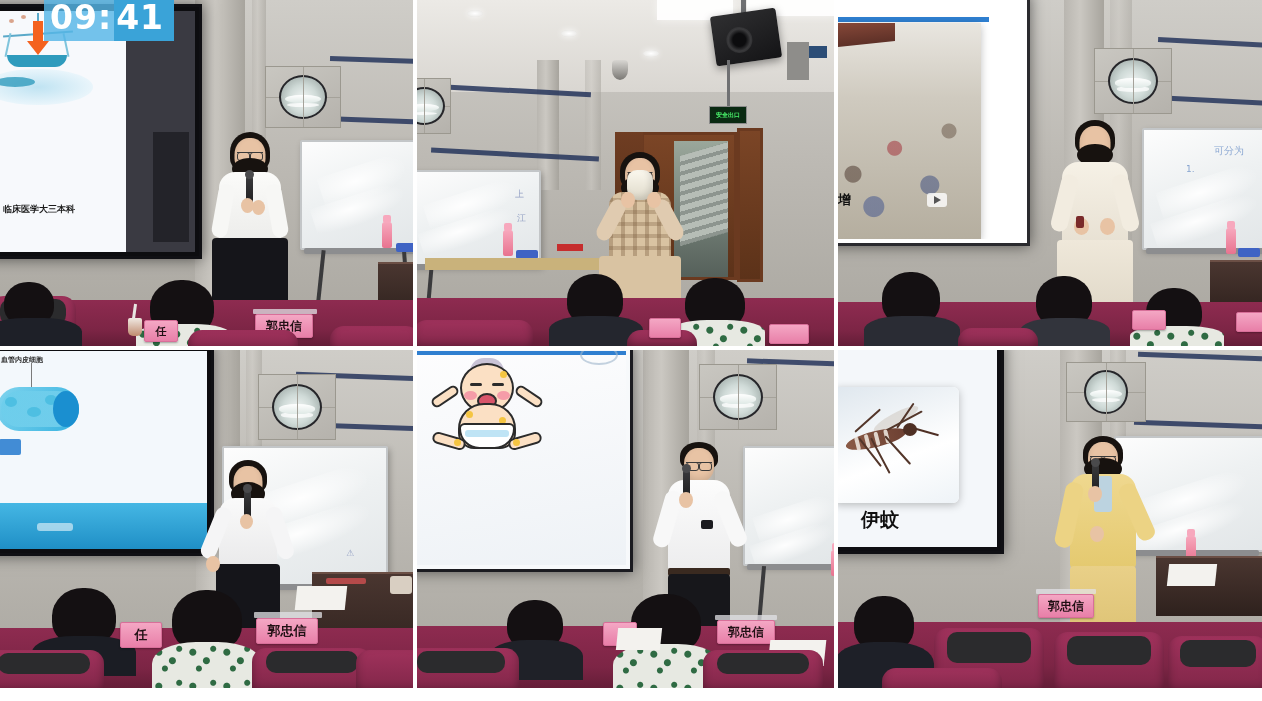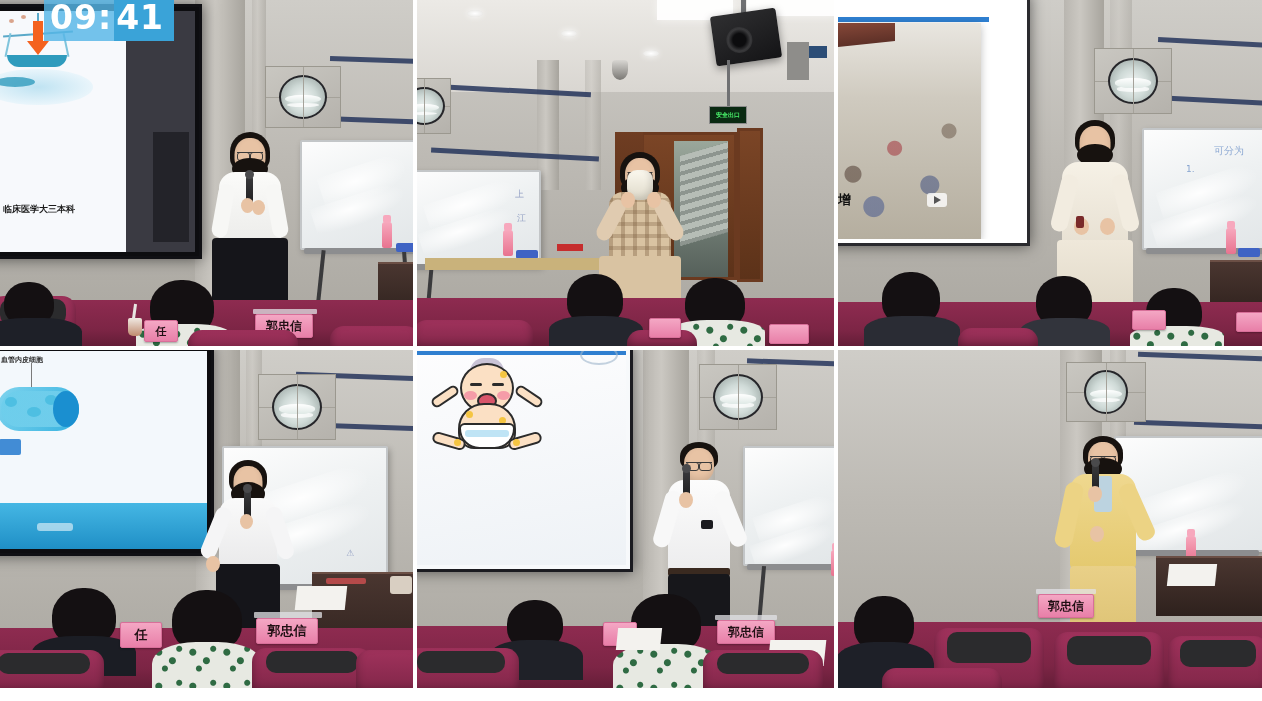--- a/index.html
+++ b/index.html
@@ -804,20 +804,45 @@
   </div>
 
   <div class="panel r1 c2">
     <div class="p-inner">
       <div class="wall"></div>
       <div class="pillar" style="left:222px;width:42px;"></div>
       <div class="pillar" style="left:272px;width:16px;opacity:.5;"></div>
       <div class="wall-stripe" style="left:300px;top:4px;width:124px;transform:rotate(2deg);"></div>
       <div class="wall-stripe" style="left:296px;top:72px;width:130px;transform:rotate(2deg);"></div>
 
+      <div class="screen-dark" style="left:-14px;top:-8px;width:180px;height:212px;background:#0e0e12;">
+        <div class="slide" style="background:#f4f7fa;">
+          <div class="photo-card" style="left:2px;top:38px;width:126px;height:116px;">
+            <div style="position:absolute;inset:0;background:linear-gradient(160deg,#dfe7ee,#ffffff 60%,#eef3f7);"></div>
+            <div class="mosquito" style="left:8px;top:22px;width:112px;height:70px;">
+              <div class="mos-wing" style="left:30px;top:4px;"></div>
+              <div class="mos-body" style="left:4px;top:22px;">
+                <div class="mos-stripe" style="left:10px;top:1px;"></div>
+                <div class="mos-stripe" style="left:20px;top:1px;"></div>
+                <div class="mos-stripe" style="left:30px;top:1px;"></div>
+                <div class="mos-stripe" style="left:40px;top:1px;"></div>
+              </div>
+              <div class="mos-head" style="left:62px;top:14px;"></div>
+              <div class="mos-proboscis" style="left:74px;top:22px;"></div>
+              <div class="mos-leg" style="left:18px;top:28px;width:36px;height:2px;transform:rotate(52deg);"></div>
+              <div class="mos-leg" style="left:30px;top:28px;width:40px;height:2px;transform:rotate(62deg);"></div>
+              <div class="mos-leg" style="left:44px;top:26px;width:38px;height:2px;transform:rotate(48deg);"></div>
+              <div class="mos-leg" style="left:14px;top:22px;width:34px;height:2px;transform:rotate(-42deg);"></div>
+              <div class="mos-leg" style="left:46px;top:20px;width:40px;height:2px;transform:rotate(-28deg);"></div>
+              <div class="mos-leg" style="left:56px;top:18px;width:30px;height:2px;transform:rotate(-56deg);"></div>
+            </div>
+          </div>
+          <div class="slide-text" style="left:30px;top:158px;font-size:19px;color:#101010;">伊蚊</div>
+        </div>
+      </div>
 
       <div class="light-plate" style="left:228px;top:12px;width:80px;height:60px;">
         <div class="light-ring" style="width:44px;height:44px;"></div>
       </div>
 
       <div class="whiteboard" style="left:276px;top:86px;width:150px;height:116px;">
         <div class="wb-smudge" style="left:26px;top:44px;width:110px;height:34px;"></div>
         <div class="wb-smudge" style="left:16px;top:76px;width:118px;height:28px;"></div>
         <div class="wb-tray"></div>
       </div>

